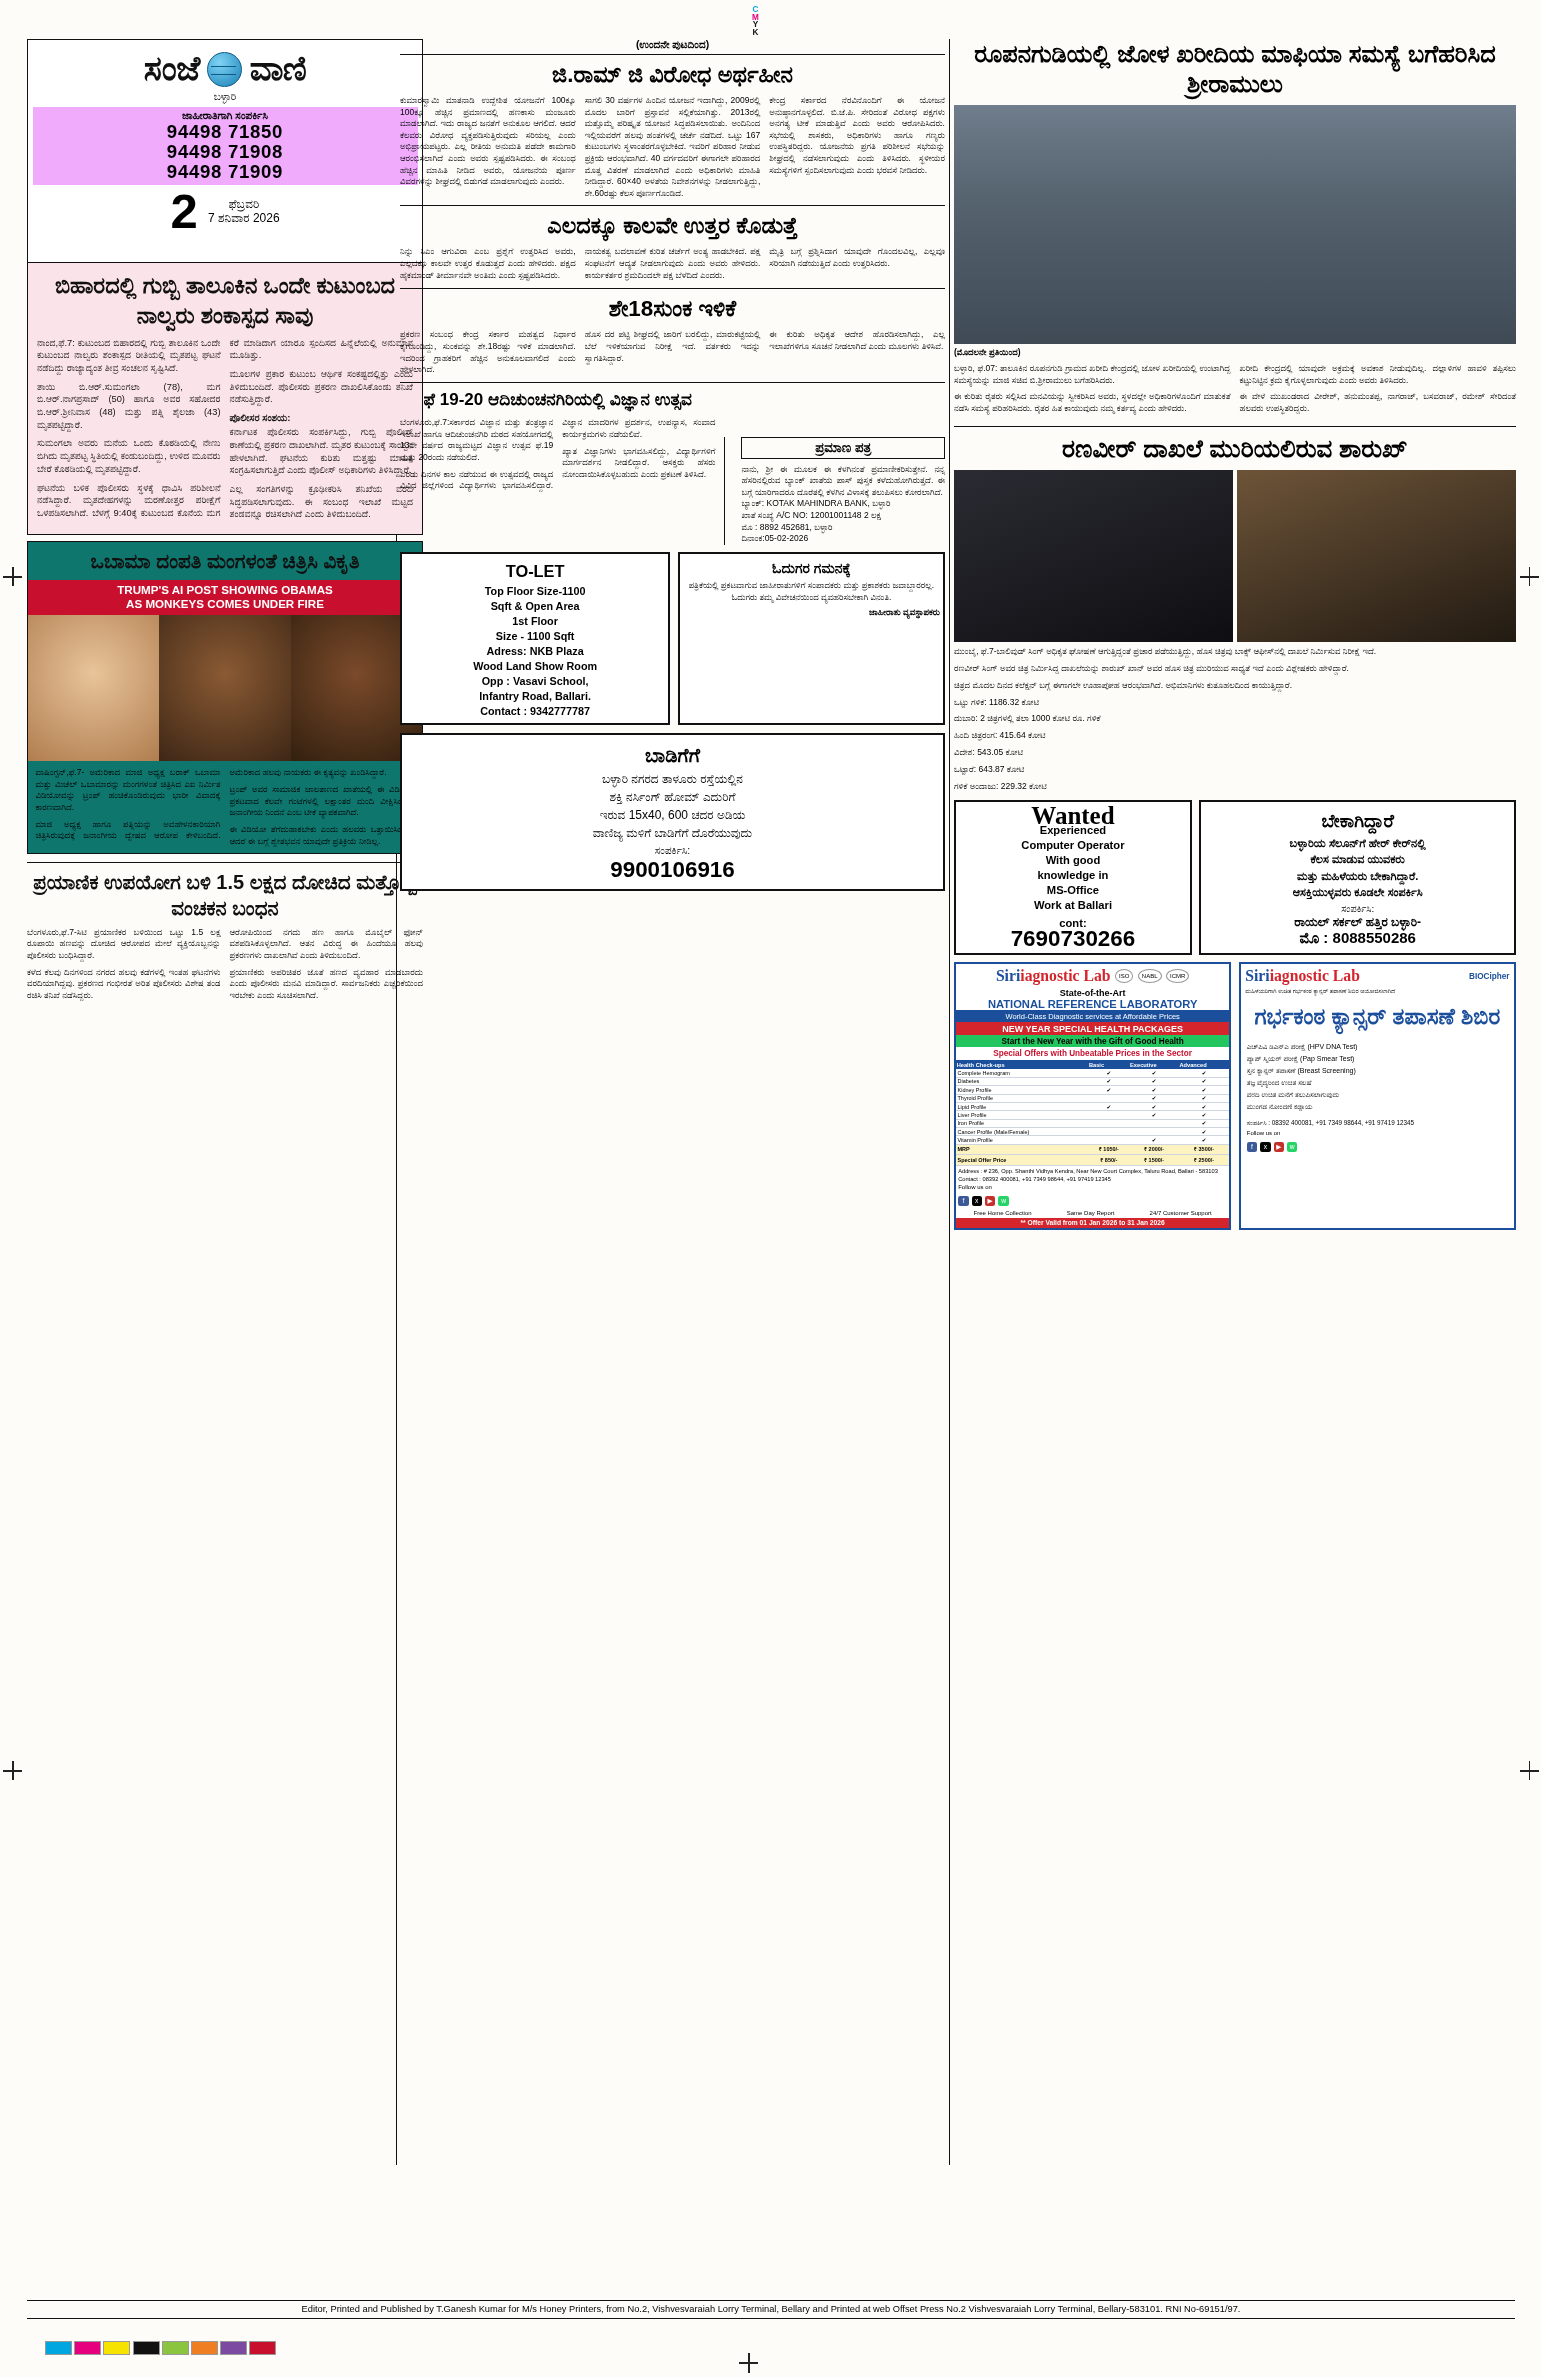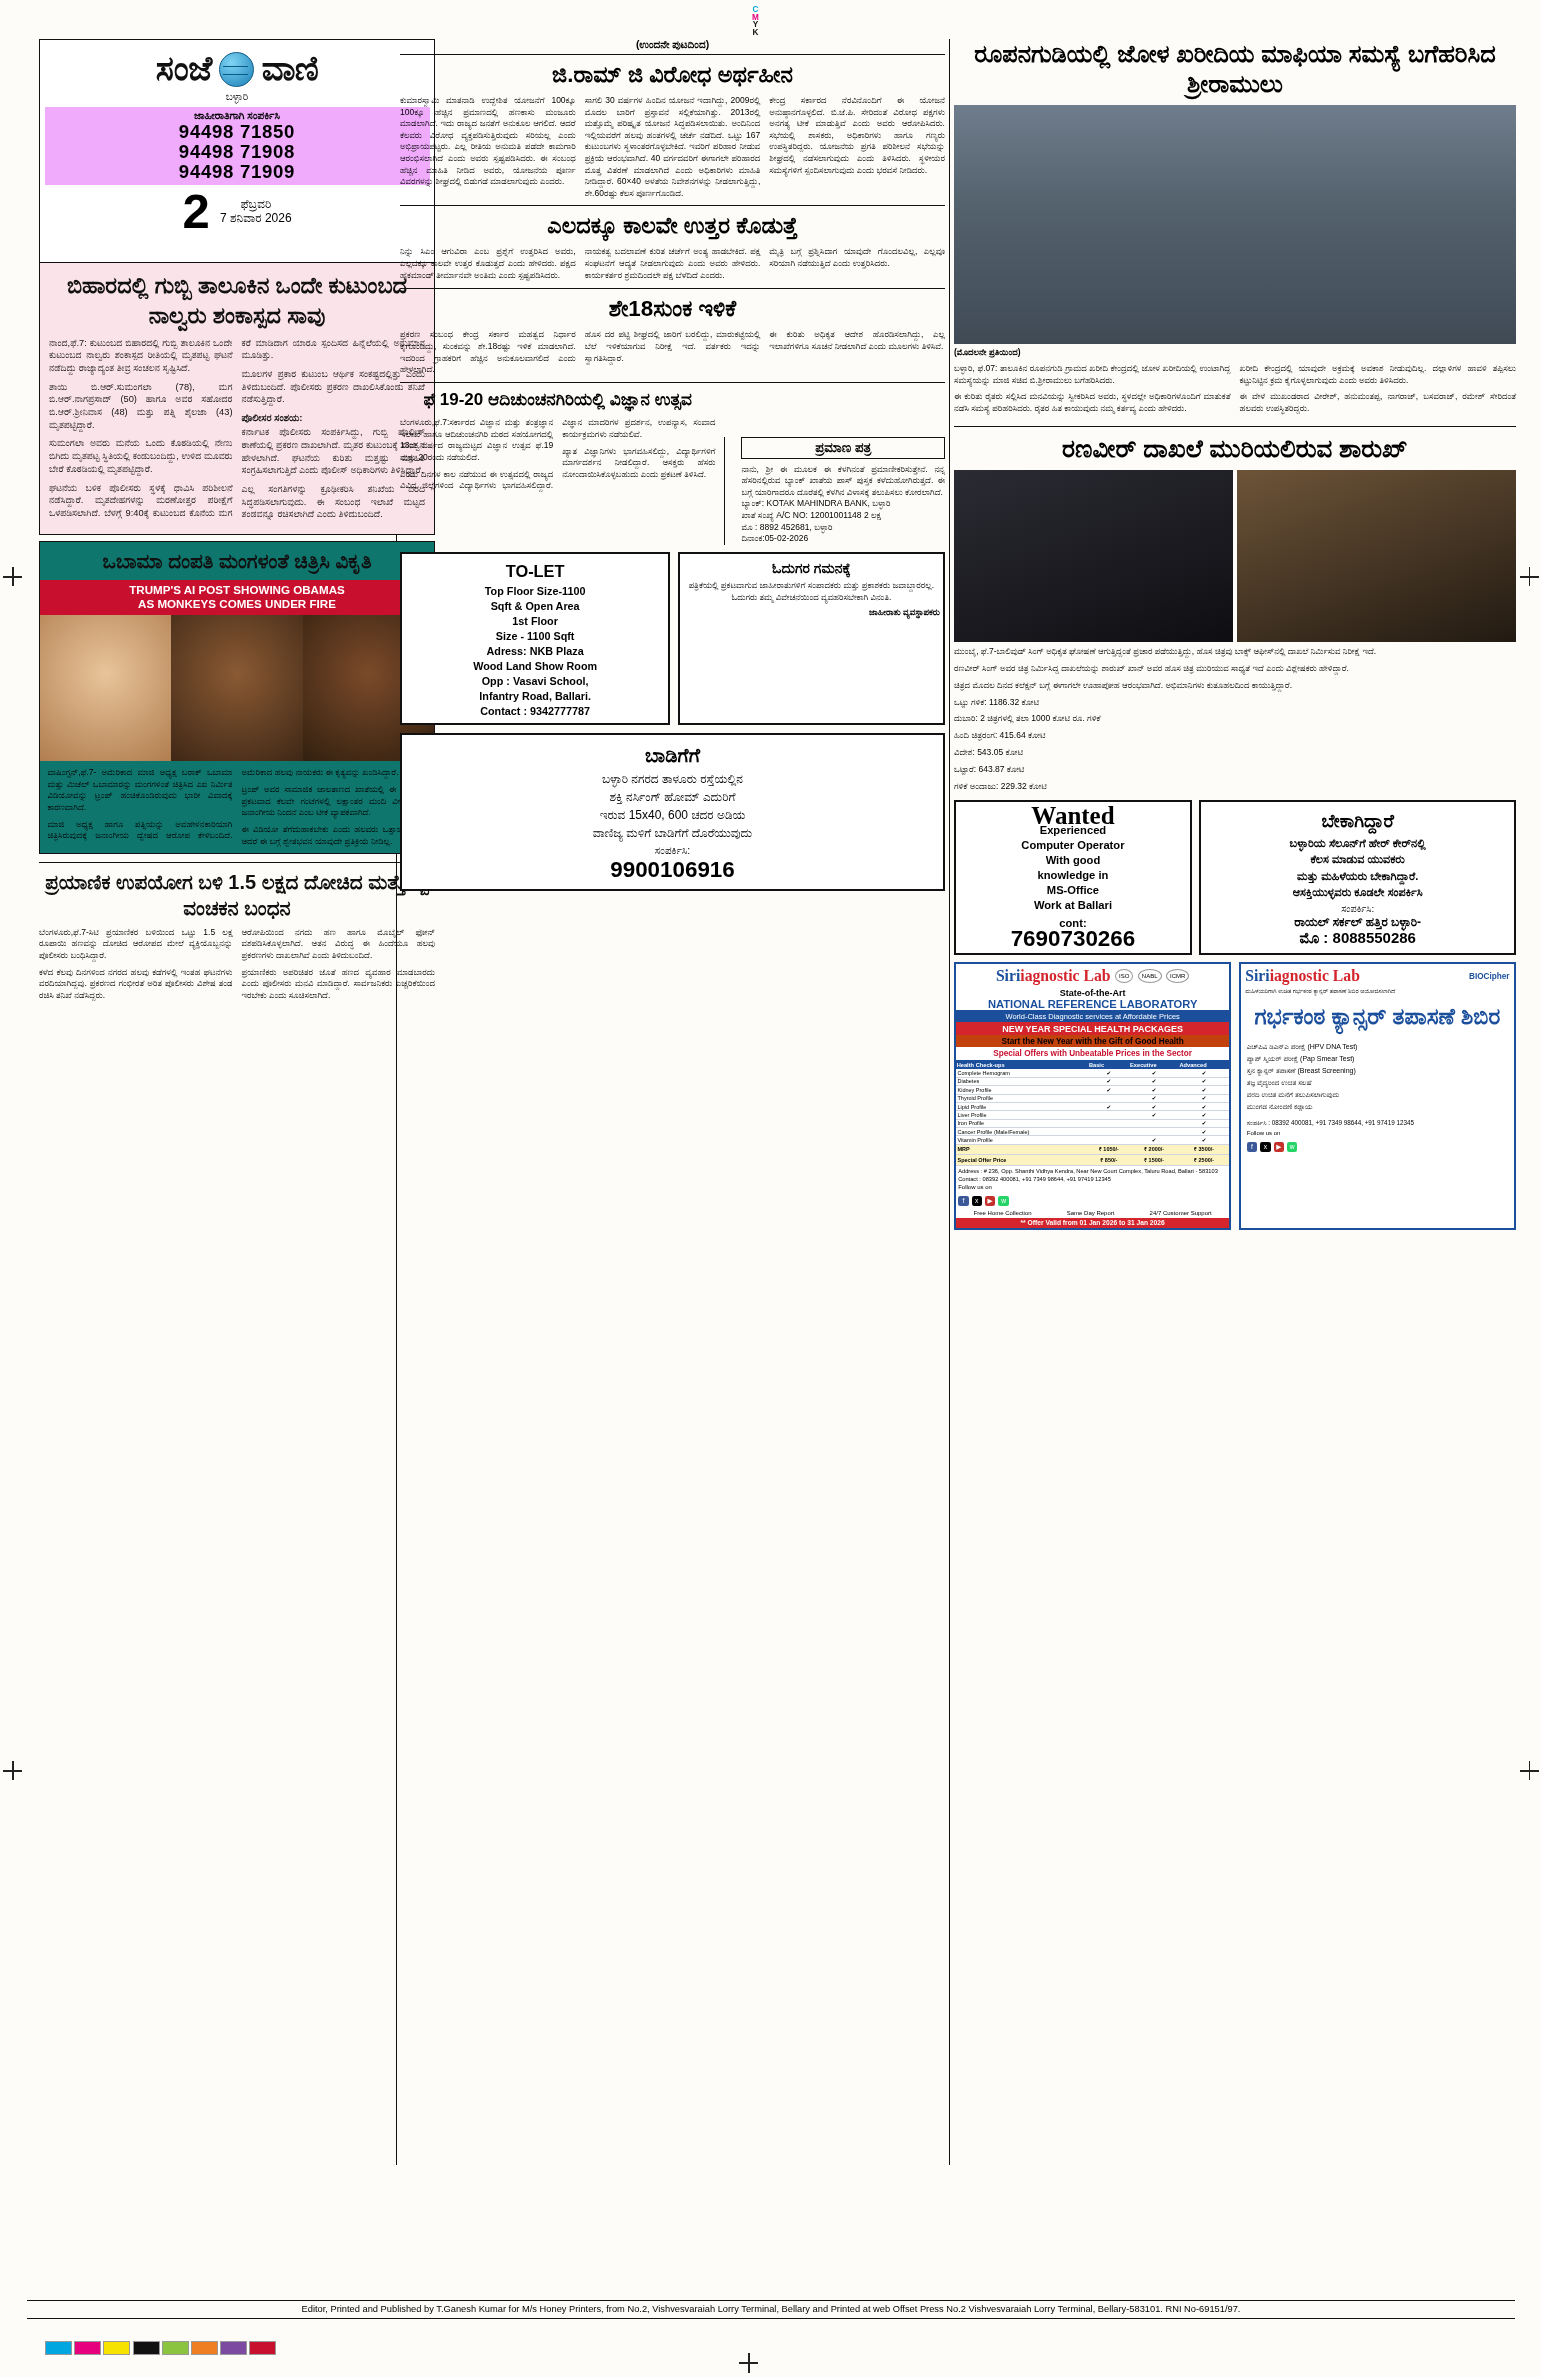--- a/index.html
+++ b/index.html
@@ -11,21 +11,21 @@
   .reg-mark{position:absolute;width:19.4px;height:19.4px;}
   .reg-mark:before{content:"";position:absolute;left:9px;top:0;width:1.5px;height:19.4px;background:#222;}
   .reg-mark:after{content:"";position:absolute;top:9px;left:0;height:1.5px;width:19.4px;background:#222;}
   .cmyk{position:absolute;left:752px;top:6px;font-size:8.2px;line-height:7.5px;font-weight:bold;text-align:center;}
   .cmyk span{display:block;}
   .c1{color:#00a6e0}.c2{color:#111}.c3{color:#e6007e}
 
   .sheet{position:absolute;left:27px;top:39px;width:1488px;height:2260px;}
 
   
-  .colL{position:absolute;left:12px;top:0;width:396px;}
+  .colL{position:absolute;left:0;top:0;width:396px;}
   .colMid{position:absolute;left:373px;top:0;width:545px;}
   .colR{position:absolute;left:927px;top:0;width:562px;}
 
   .rule-v{position:absolute;top:0;bottom:0;width:0.7px;background:#111;}
 
   
   .masthead{border:1.5px solid #111;background:#fff;position:relative;height:224px;box-sizing:border-box;}
   .mast-title{display:flex;align-items:center;justify-content:center;gap:7.5px;padding-top:9px;}
   .mast-title .k{font-size:34px;font-weight:bold;letter-spacing:-0.7px;color:#111;}
   .globe{width:33px;height:33px;border-radius:50%;background:radial-gradient(circle at 35% 30%,#7fd4f5,#1a7fb5);border:1.5px solid #0c5b86;position:relative;}
@@ -65,21 +65,21 @@
   .big-num{font-size:22.4px;font-weight:bold;}
 
   .wanted{font-size:11.2px;line-height:15px;font-weight:bold;}
   .wanted .t{font-size:25px;font-family:"Liberation Serif",serif;}
 
   .siri-head{display:flex;align-items:center;gap:4.5px;justify-content:center;padding:3px;}
   .siri-logo{font-family:"Liberation Serif",serif;font-size:15.7px;color:#1b4f9c;font-weight:bold;}
   .siri-logo i{color:#d4242c;font-style:normal;}
   .lab-strip{background:#1b4f9c;color:#fff;font-size:7.5px;text-align:center;padding:1.5px;}
   .lab-red{background:#d4242c;color:#fff;font-size:9px;font-weight:bold;text-align:center;padding:1.5px;}
-  .lab-yel{background:#c2410c;font-size:8.2px;font-weight:bold;text-align:center;padding:1.5px;}
+  .lab-yel{background:#22c55e;font-size:8.2px;font-weight:bold;text-align:center;padding:1.5px;}
   .lab-tbl{width:100%;border-collapse:collapse;font-size:5.5px;}
   .lab-tbl th{background:#1b4f9c;color:#fff;padding:1.5px 0.7px;font-size:5.7px;}
   .lab-tbl td{border-bottom:0.7px solid #cfd6e2;padding:0.7px 1.5px;}
   .lab-tbl td.c{text-align:center;}
   .price-row td{background:#fdf3c0;font-weight:bold;}
 
   .footer{
     position:absolute;left:27px;bottom:58px;width:1488px;border-top:1.5px solid #111;border-bottom:1.5px solid #111;
     font-size:9.3px;text-align:center;padding:3.7px 0;
   }

